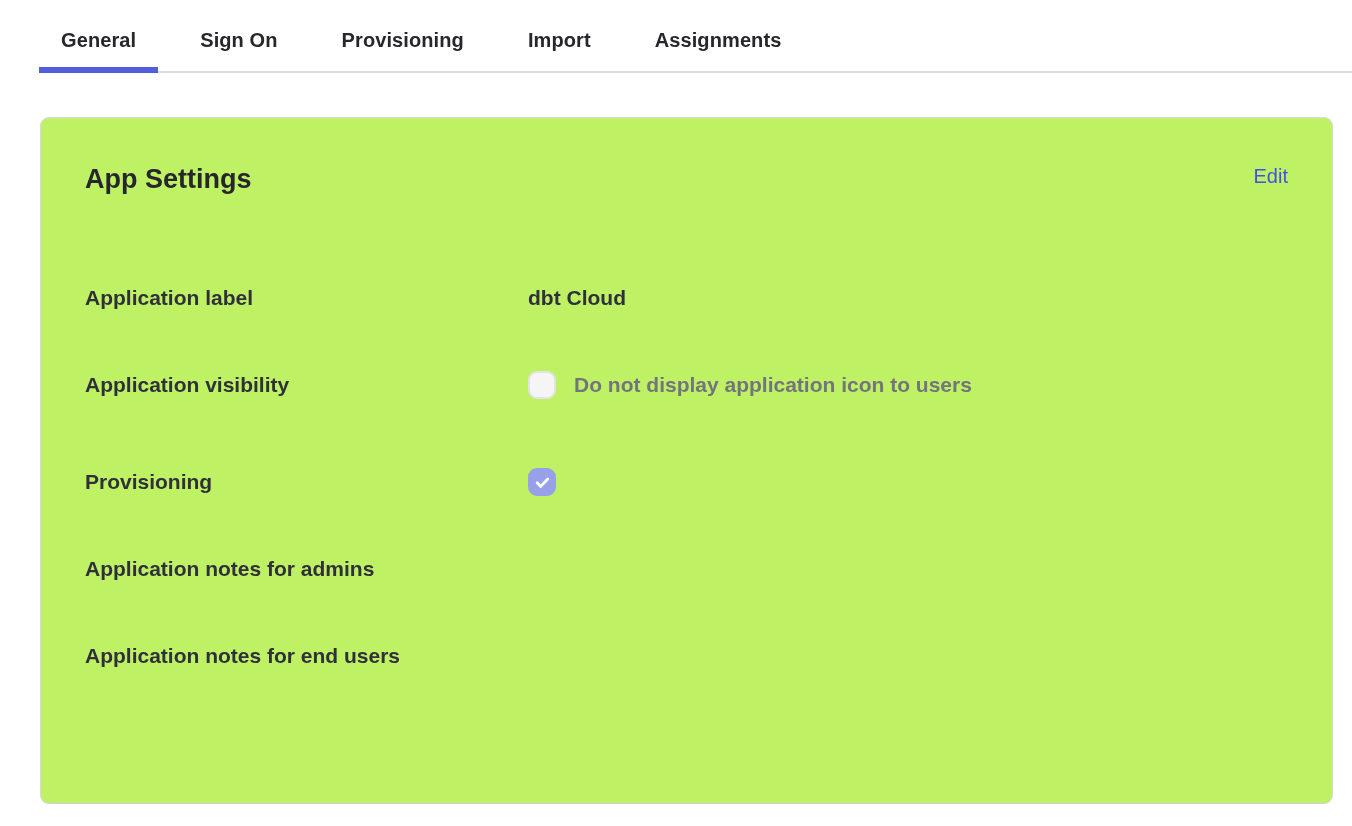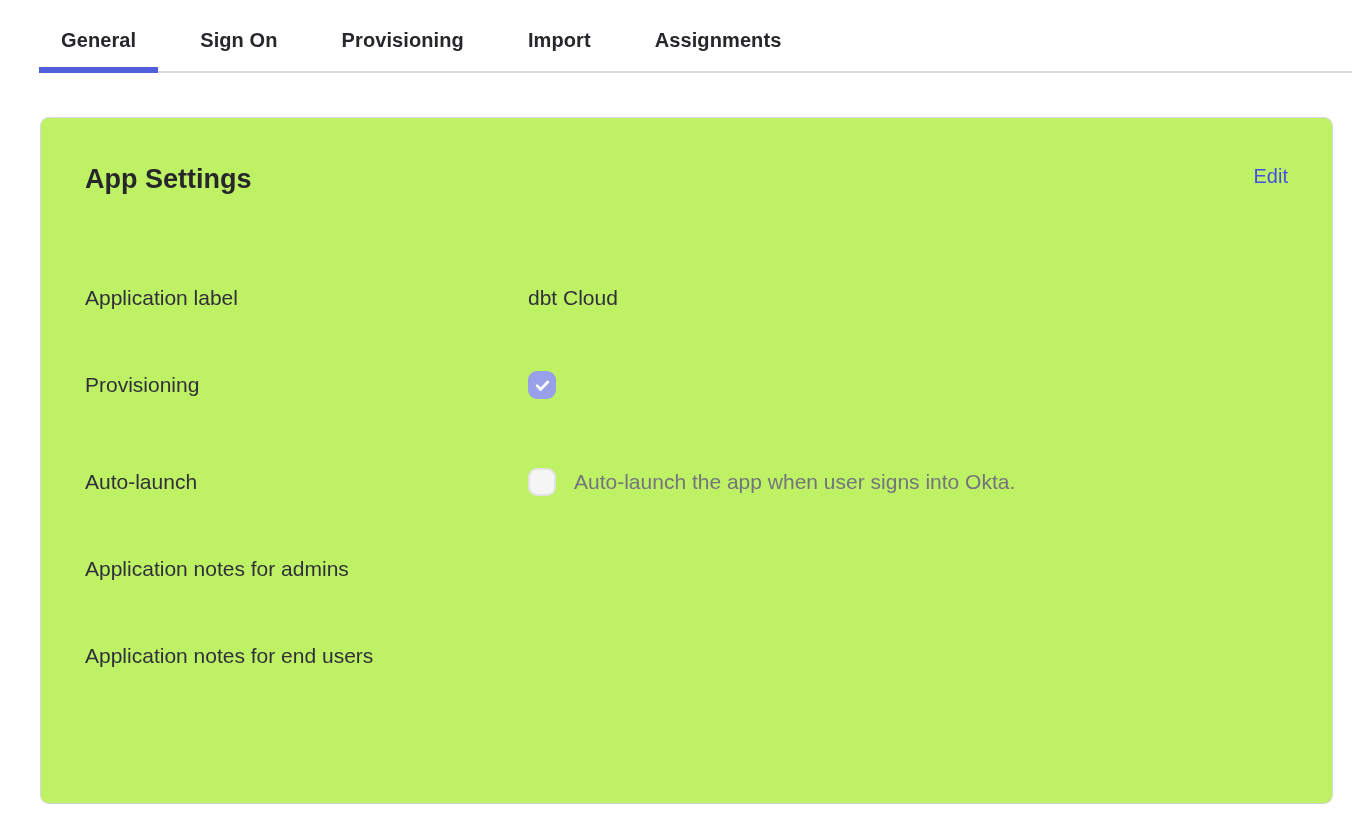--- a/index.html
+++ b/index.html
@@ -62,21 +62,21 @@
   .edit-link {
     font-size: 20px;
     line-height: 28px;
     font-weight: 400;
     color: #4450e3;
     text-decoration: none;
     cursor: pointer;
   }
 
   
-  .rows { margin-top: 88px; }
+  .rows { margin-top: 88px; font-weight: bold; }
   .row {
     display: flex;
     align-items: center;
     min-height: 28px;
     margin-bottom: 59px;
   }
   .row:nth-child(2) { margin-bottom: 69px; }
   .row:last-child { margin-bottom: 0; }
   .row-label {
     width: 443px;
@@ -141,36 +141,36 @@
   </div>
   <div class="rows">
       <div class="row">
     <div class="row-label">Application label</div>
     <div class="row-value">
 
       <span class="value-text">dbt Cloud</span>
     </div>
   </div>
       <div class="row">
+    <div class="row-label">Application visibility</div>
+    <div class="row-value">
+      <span class="checkbox">
+        
+      </span>
+      <span class="value-text value-muted">Do not display application icon to users</span>
+    </div>
+  </div>
+      <div class="row">
     <div class="row-label">Provisioning</div>
     <div class="row-value">
       <span class="checkbox checked">
         <svg width="17" height="17" viewBox="0 0 24 24">
           <path d="M4.5 12.5l5 5L19.5 7" stroke="#ffffff" stroke-width="4" fill="none" stroke-linecap="round" stroke-linejoin="round"></path>
         </svg>
       </span>
-    </div>
-  </div>
-      <div class="row">
-    <div class="row-label">Auto-launch</div>
-    <div class="row-value">
-      <span class="checkbox">
-        
-      </span>
-      <span class="value-text value-muted">Auto-launch the app when user signs into Okta.</span>
     </div>
   </div>
       <div class="row">
     <div class="row-label">Application notes for admins</div>
     <div class="row-value">
 
       <span class="value-text"></span>
     </div>
   </div>
       <div class="row">

